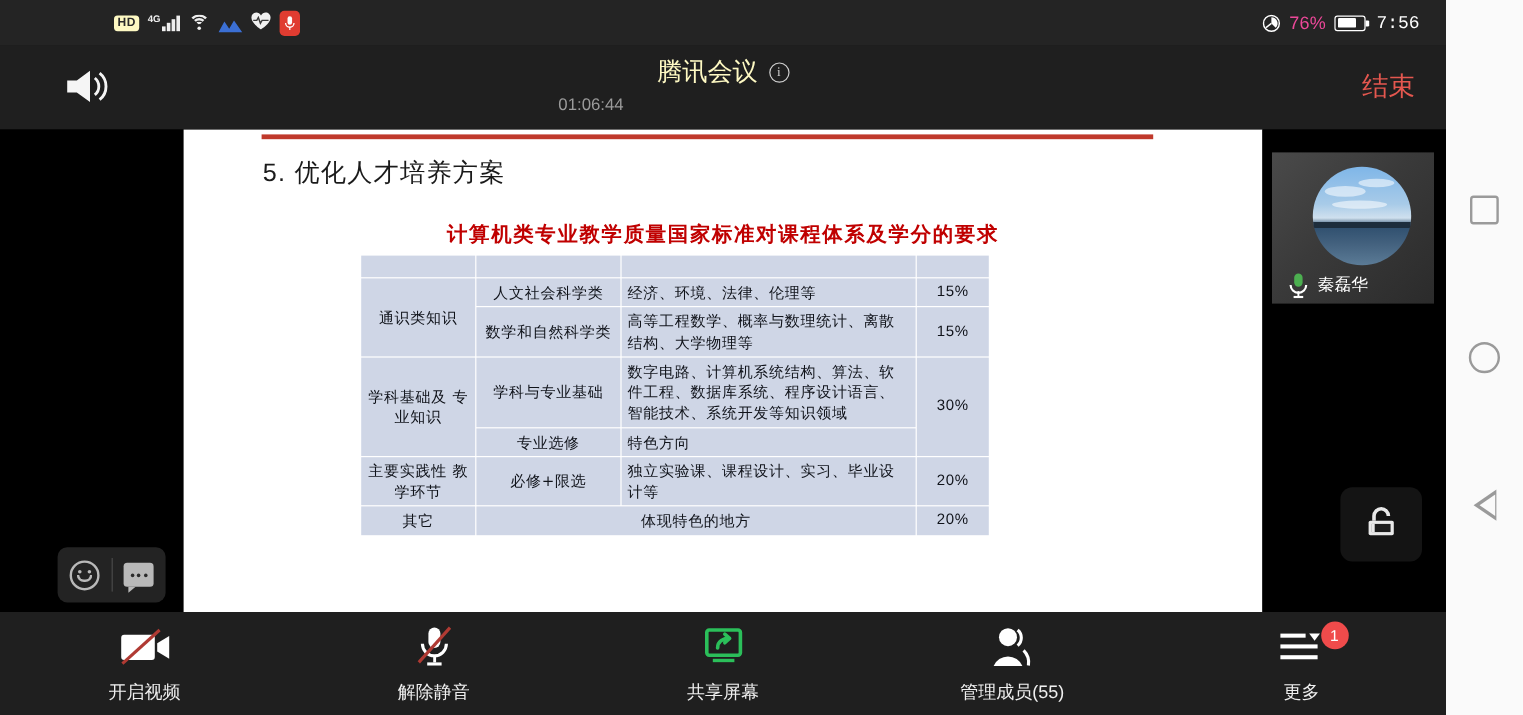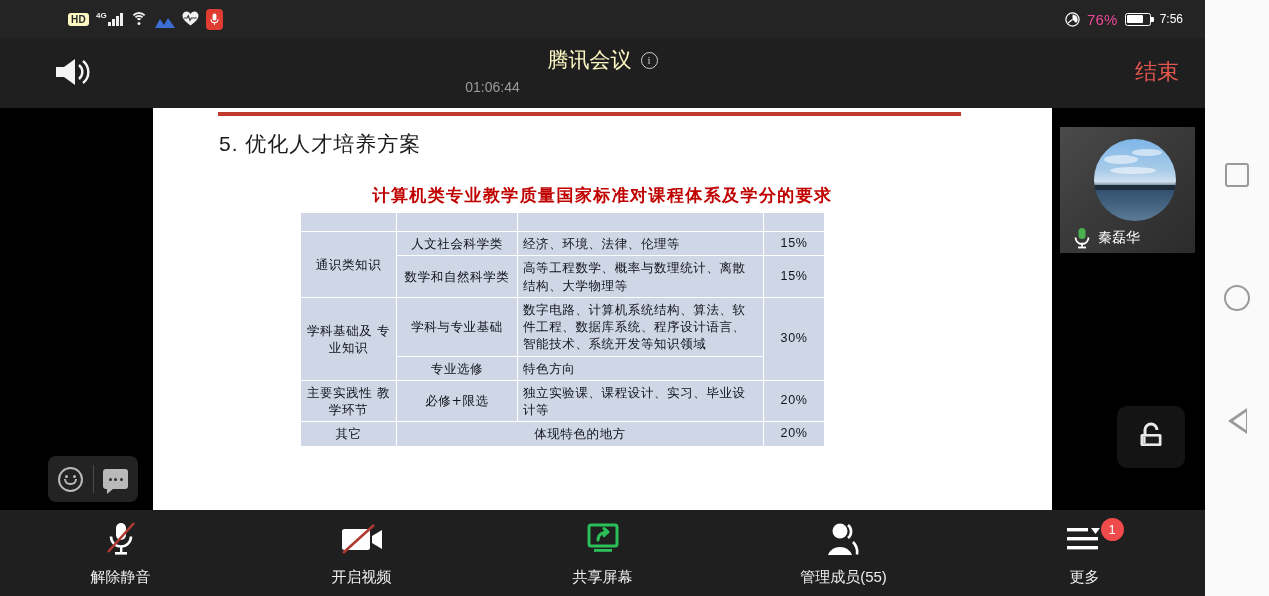--- a/index.html
+++ b/index.html
@@ -20,21 +20,21 @@
   
   .statusbar{
     position:absolute; left:0; top:0; width:1205px; height:38px;
     background:#242424; color:#ffffff;
   }
   .sb-left{ position:absolute; left:68px; top:0; height:38px; display:flex; align-items:center; gap:7px; }
   .sb-right{ position:absolute; right:22px; top:0; height:38px; display:flex; align-items:center; gap:7px; }
 
   .ic-hd{
     background:#fef9c3; color:#2a2a2a; font-size:10px; font-weight:bold;
-    border-radius:3px; padding:1px 3px; line-height:11px; letter-spacing:.3px;
+    border-radius:3px; padding:1px 3px; line-height:11px; letter-spacing:.3px;margin-left:27px;
   }
   .ic-4g{ display:flex; align-items:flex-end; gap:1px; }
   .ic-4g .g{ font-size:8px; color:#efefef; line-height:8px; margin-bottom:6px; font-weight:bold;}
   .bars{ display:flex; align-items:flex-end; gap:1px; height:13px;}
   .bars i{ display:block; width:3px; background:#efefef; }
   .bars i:nth-child(1){height:4px;}
   .bars i:nth-child(2){height:7px;}
   .bars i:nth-child(3){height:10px;}
   .bars i:nth-child(4){height:13px;}
 
@@ -55,21 +55,21 @@
   }
 
   .batt-pct{ font-size:15px; color:#ec4899; letter-spacing:.2px;}
   .ic-clockbat{ width:15px;height:15px; }
   .battery{
     width:26px; height:13px; border:1.6px solid #fff; border-radius:2.5px;
     position:relative; display:flex; align-items:center; padding:1.6px;
   }
   .battery::after{ content:""; position:absolute; right:-4px; top:3.5px; width:2.5px; height:5px; background:#fff; border-radius:0 1px 1px 0;}
   .battery i{ display:block; height:100%; width:76%; background:#fff; border-radius:1px;}
-  .clock{ font-size:12px; color:#fff; margin-left:2px;}
+  .clock{ font-size:15px; color:#fff; margin-left:2px;font-family:Liberation Mono, monospace;}
 
   
   .mheader{ position:absolute; left:0; top:38px; width:1205px; height:70px; background:#1f1f1f;}
   .spk{ position:absolute; left:52px; top:56px; width:42px; height:32px; cursor:pointer;}
   .mtitle{ position:absolute; left:0; top:46px; width:1205px; text-align:center;}
   .mtitle .t{ font-size:21px; color:#fef9c3; display:inline-block; vertical-align:middle;}
   .mtitle .info{
     display:inline-block; vertical-align:middle; width:17px;height:17px; border:1.5px solid #cfcfcf;
     border-radius:50%; color:#cfcfcf; font-size:11px; line-height:14px; text-align:center;
     margin-left:9px; font-family:"Liberation Serif",serif; cursor:pointer;
@@ -370,40 +370,40 @@
         <rect x="6.5" y="14" width="21" height="12" rx="1.5" fill="#e8e8e8"></rect>
         <rect x="9.2" y="16.6" width="15.6" height="6.8" fill="#1b1b1b"></rect>
         <rect x="9.2" y="16.6" width="2.4" height="6.8" fill="#e8e8e8"></rect>
       </svg>
     </div>
 
     <div class="toolbar">
 
       <div class="tbitem">
         <span class="tbicon">
+          <svg width="48" height="34" viewBox="0 0 48 34">
+            <rect x="4" y="7" width="28" height="21" rx="2.5" fill="#fff"></rect>
+            <path d="M34 14 L44 8 V27 L34 21 Z" fill="#fff"></path>
+            <line x1="5" y1="31" x2="36" y2="3" stroke="#b03a33" stroke-width="2.6"></line>
+          </svg>
+        </span>
+        <span class="tblabel">开启视频</span>
+      </div>
+
+      <div class="tbitem">
+        <span class="tbicon">
           <svg width="42" height="40" viewBox="0 0 42 40">
             <rect x="16" y="4" width="10" height="17" rx="5" fill="#fff"></rect>
             <path d="M11 17.5 A10 10 0 0 0 31 17.5" stroke="#fff" stroke-width="2.6" fill="none"></path>
             <rect x="20" y="27" width="2.4" height="6" fill="#fff"></rect>
             <rect x="15" y="33" width="12" height="2.6" fill="#fff"></rect>
             <line x1="8" y1="33" x2="34" y2="4" stroke="#b03a33" stroke-width="2.6"></line>
           </svg>
         </span>
         <span class="tblabel">解除静音</span>
-      </div>
-
-      <div class="tbitem">
-        <span class="tbicon">
-          <svg width="48" height="34" viewBox="0 0 48 34">
-            <rect x="4" y="7" width="28" height="21" rx="2.5" fill="#fff"></rect>
-            <path d="M34 14 L44 8 V27 L34 21 Z" fill="#fff"></path>
-            <line x1="5" y1="31" x2="36" y2="3" stroke="#b03a33" stroke-width="2.6"></line>
-          </svg>
-        </span>
-        <span class="tblabel">开启视频</span>
       </div>
 
       <div class="tbitem">
         <span class="tbicon">
           <svg width="40" height="34" viewBox="0 0 40 34">
             <rect x="6" y="3" width="28" height="21" rx="2" fill="none" stroke="#2bbf5a" stroke-width="3"></rect>
             <path d="M15 18 C15 12 20 10 25 10 M25 10 L21 6.5 M25 10 L21 13.6" stroke="#2bbf5a" stroke-width="3" fill="none" stroke-linecap="round"></path>
             <rect x="11" y="27" width="18" height="2.8" fill="#2bbf5a"></rect>
           </svg>
         </span>

